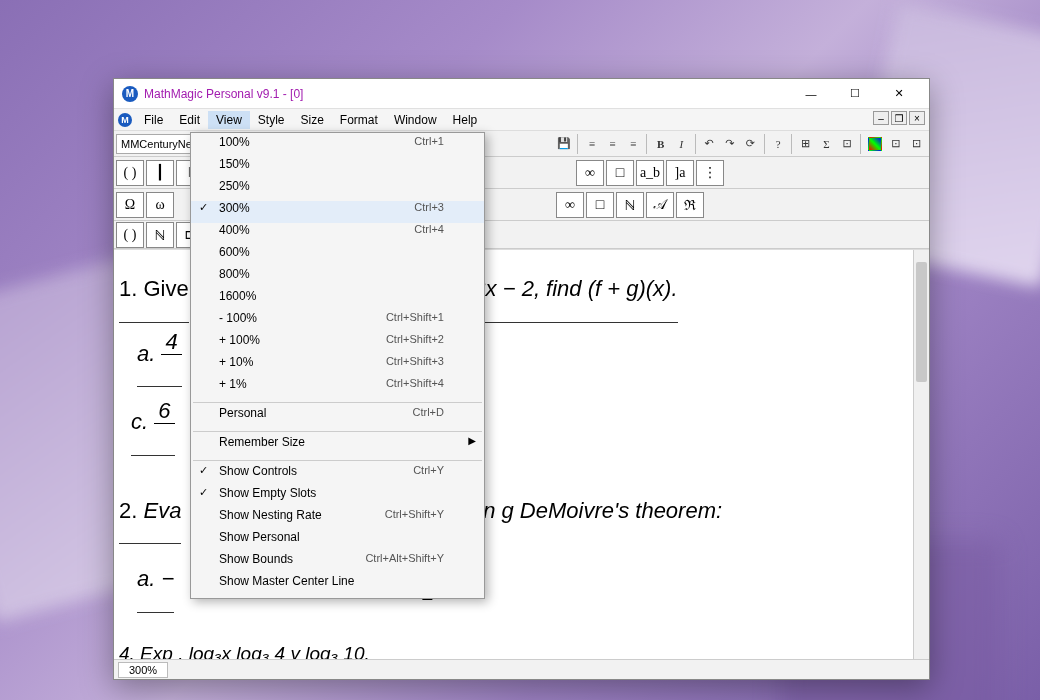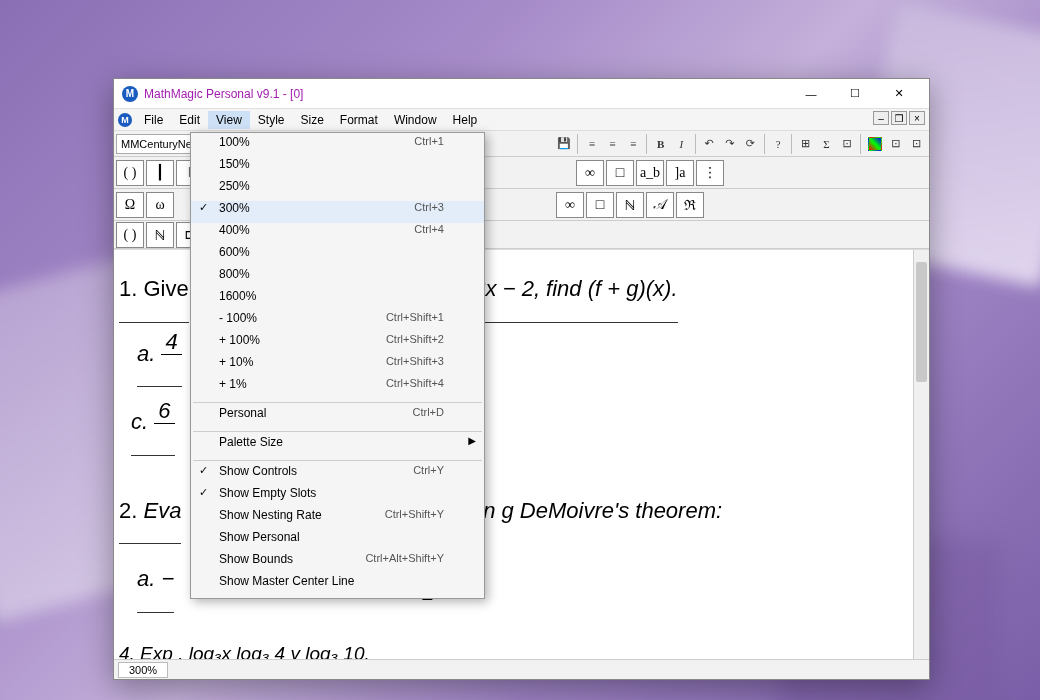--- a/index.html
+++ b/index.html
@@ -225,21 +225,21 @@
       <span class="label">+ 1%</span>
       <span class="shortcut">Ctrl+Shift+4</span>
     </div>
     <div class="dd-sep"></div>
     <div class="dd-item">
       <span class="label">Personal</span>
       <span class="shortcut">Ctrl+D</span>
     </div>
     <div class="dd-sep"></div>
     <div class="dd-item">
-      <span class="label">Palette Size</span>
+      <span class="label">Remember Size</span>
       <span class="arrow">▶</span>
     </div>
     <div class="dd-sep"></div>
     <div class="dd-item">
       <span class="check">✓</span>
       <span class="label">Show Controls</span>
       <span class="shortcut">Ctrl+Y</span>
     </div>
     <div class="dd-item">
       <span class="check">✓</span>

